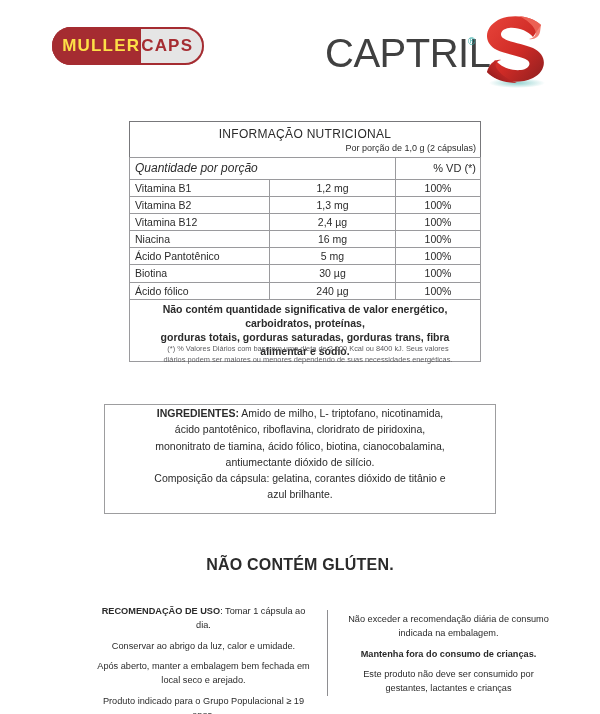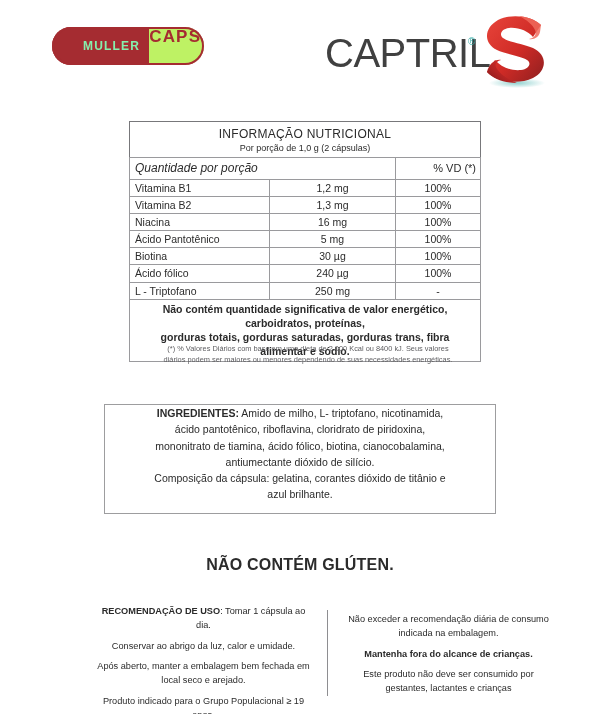--- a/index.html
+++ b/index.html
@@ -41,30 +41,30 @@
   .mc-left {
     flex: 0 0 58%;
     background: #a52c31;
     display: flex;
     align-items: center;
     justify-content: flex-end;
     padding-right: 1px;
   }
   .mc-right {
     flex: 1 1 auto;
-    background: #bef264;
+    background: #e5e5e5;
     display: flex;
+    align-items: center;
     justify-content: flex-start;
     border-top-right-radius: 19px;
     border-bottom-right-radius: 19px;
-    margin-left: 8px;
   }
   .mc-word-left {
-    color: #86efac;
-    font-size: 12px;
+    color: #fde047;
+    font-size: 17px;
     font-weight: bold;
     letter-spacing: 1.2px;
     font-family: "Liberation Sans", sans-serif;
   }
   .mc-word-right {
     color: #a52c31;
     font-size: 17px;
     font-weight: bold;
     letter-spacing: 1.2px;
     font-family: "Liberation Sans", sans-serif;
@@ -142,21 +142,21 @@
     border-bottom: none !important;
     text-align: center;
     font-size: 12px !important;
     font-weight: normal;
     letter-spacing: 0.3px;
     padding-top: 4px !important;
     padding-bottom: 0 !important;
   }
   .th-sub {
     border: none !important;
-    text-align: center;
+    text-align: right;
     font-size: 9px !important;
     padding-top: 0 !important;
     padding-bottom: 3px !important;
   }
   .th-qtd {
     font-size: 12px !important;
     font-weight: normal;
     padding-left: 5px !important;
     padding-top: 2px !important;
     padding-bottom: 2px !important;
@@ -350,43 +350,43 @@
         <td class="c-name">Vitamina B1</td>
         <td class="c-amt">1,2 mg</td>
         <td class="c-vd">100%</td>
       </tr>
       <tr>
         <td class="c-name">Vitamina B2</td>
         <td class="c-amt">1,3 mg</td>
         <td class="c-vd">100%</td>
       </tr>
       <tr>
+        <td class="c-name">Vitamina B12</td>
+        <td class="c-amt">2,4 µg</td>
+        <td class="c-vd">100%</td>
+      </tr>
+      <tr>
         <td class="c-name">Niacina</td>
         <td class="c-amt">16 mg</td>
         <td class="c-vd">100%</td>
       </tr>
       <tr>
         <td class="c-name">Ácido Pantotênico</td>
         <td class="c-amt">5 mg</td>
         <td class="c-vd">100%</td>
       </tr>
       <tr>
         <td class="c-name">Biotina</td>
         <td class="c-amt">30 µg</td>
         <td class="c-vd">100%</td>
       </tr>
       <tr>
         <td class="c-name">Ácido fólico</td>
         <td class="c-amt">240 µg</td>
         <td class="c-vd">100%</td>
-      </tr>
-      <tr>
-        <td class="c-name">L - Triptofano</td>
-        <td class="c-amt">250 mg</td>
-        <td class="c-vd">-</td>
       </tr>
 
       <tr class="row-note">
         <td colspan="3">
           <span>Não contém quantidade significativa de valor energético, carboidratos, proteínas,</span><br>
           <span>gorduras totais, gorduras saturadas, gorduras trans, fibra alimentar e sódio.</span>
         </td>
       </tr>
     </tbody>
   </table>
@@ -427,19 +427,19 @@
       <span>Produto indicado para o Grupo Populacional ≥ 19 anos.</span><br>
       
     </div>
   </div>
 
   <div class="col-right">
     <div class="blk">
       <span>Não exceder a recomendação diária de consumo</span><br>
       <span>indicada na embalagem.</span>
     </div>
-    <div class="blk bold-line">Mantenha fora do alcance de crianças.</div>
+    <div class="blk bold-line">Mantenha fora do consumo de crianças.</div>
     <div class="blk">
       <span>Este produto não deve ser consumido por</span><br>
       <span>gestantes, lactantes e crianças</span>
     </div>
   </div>
 </div>
 
 </body></html>

